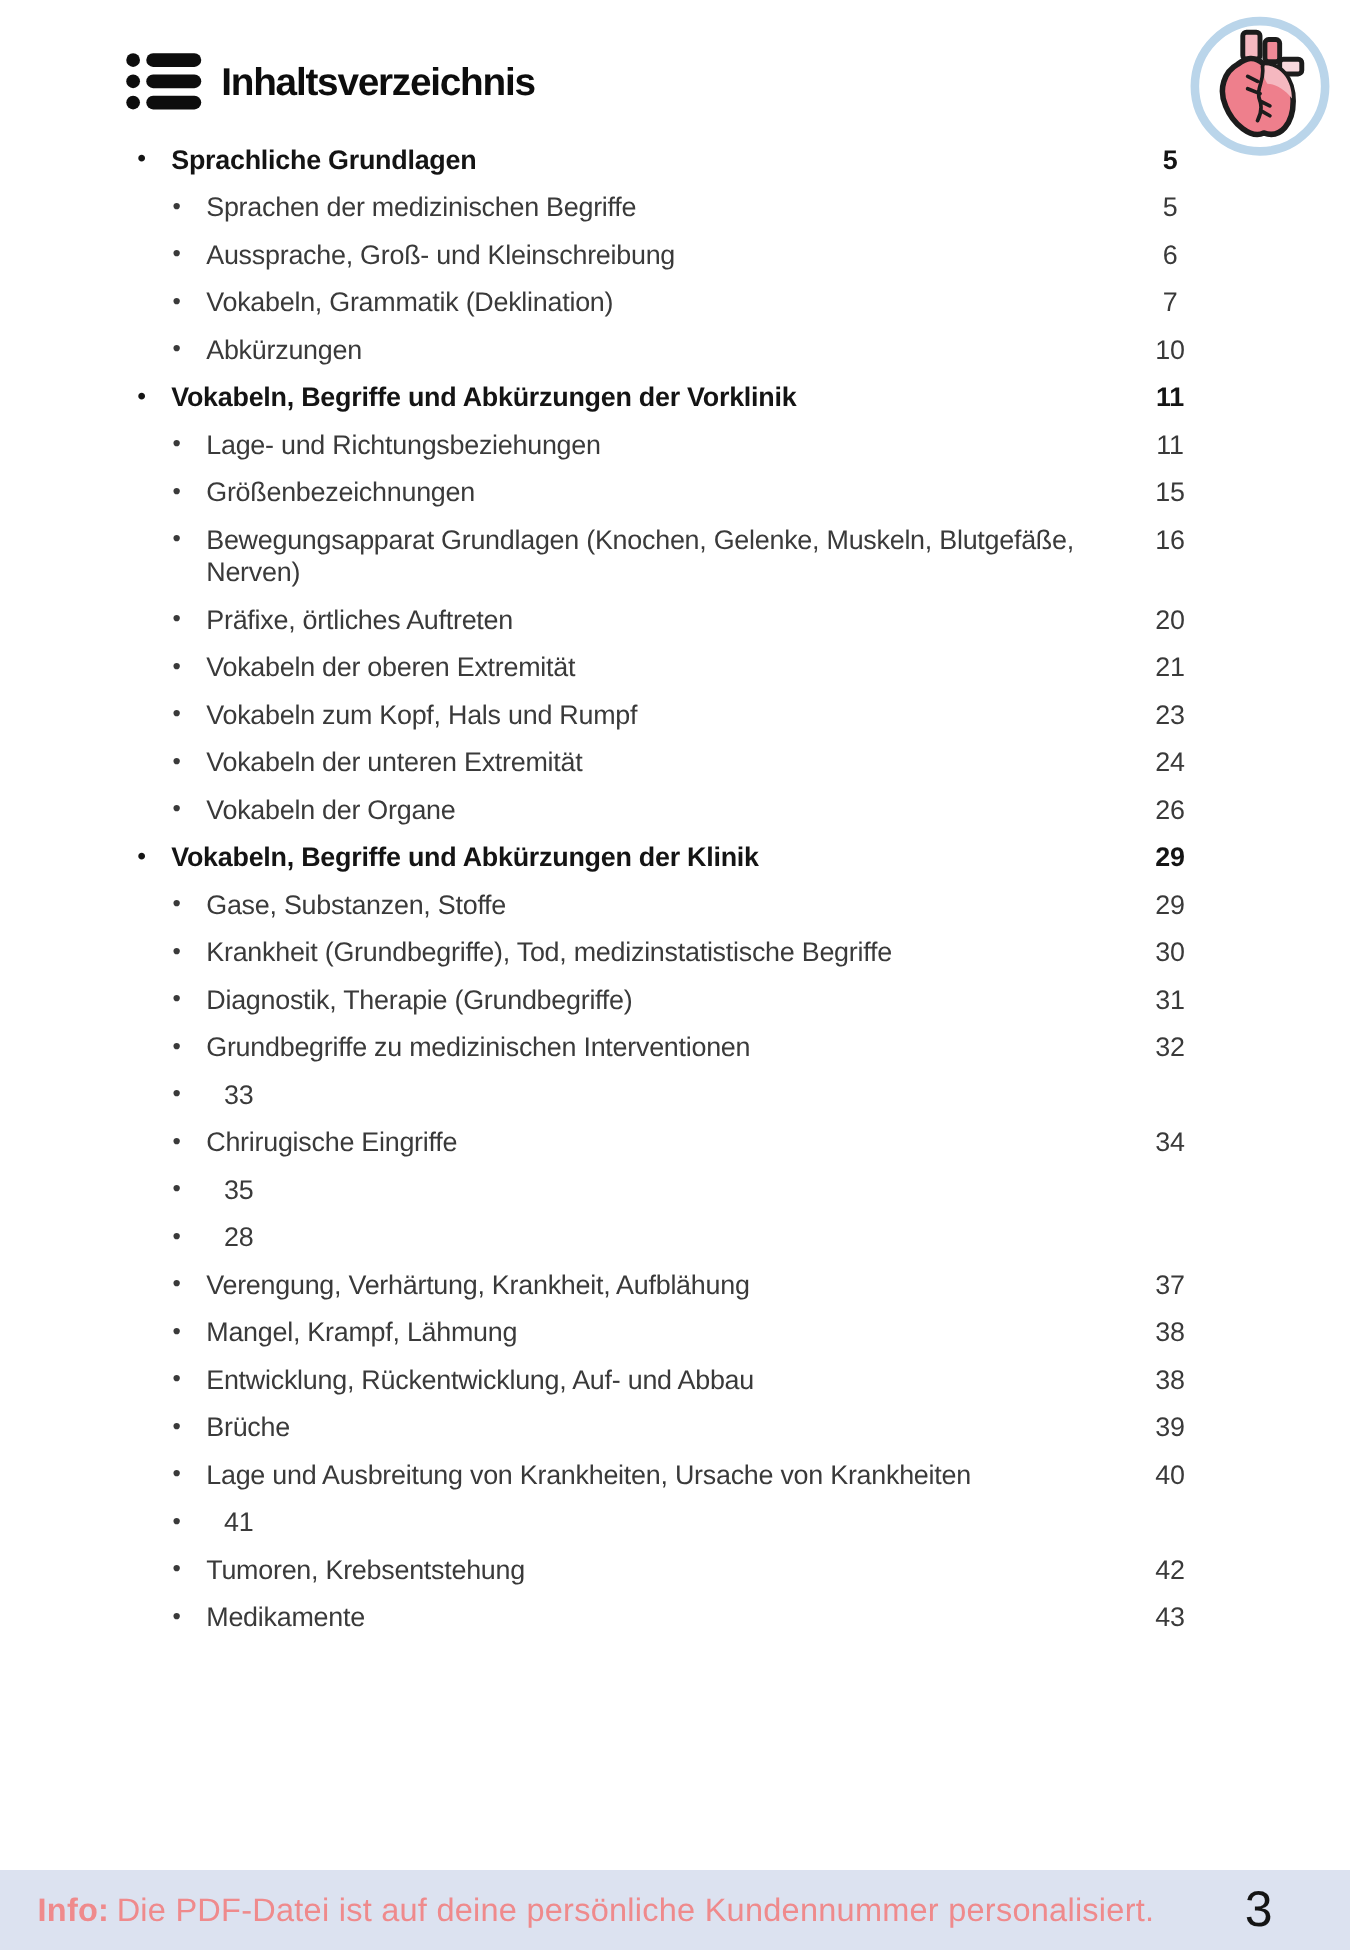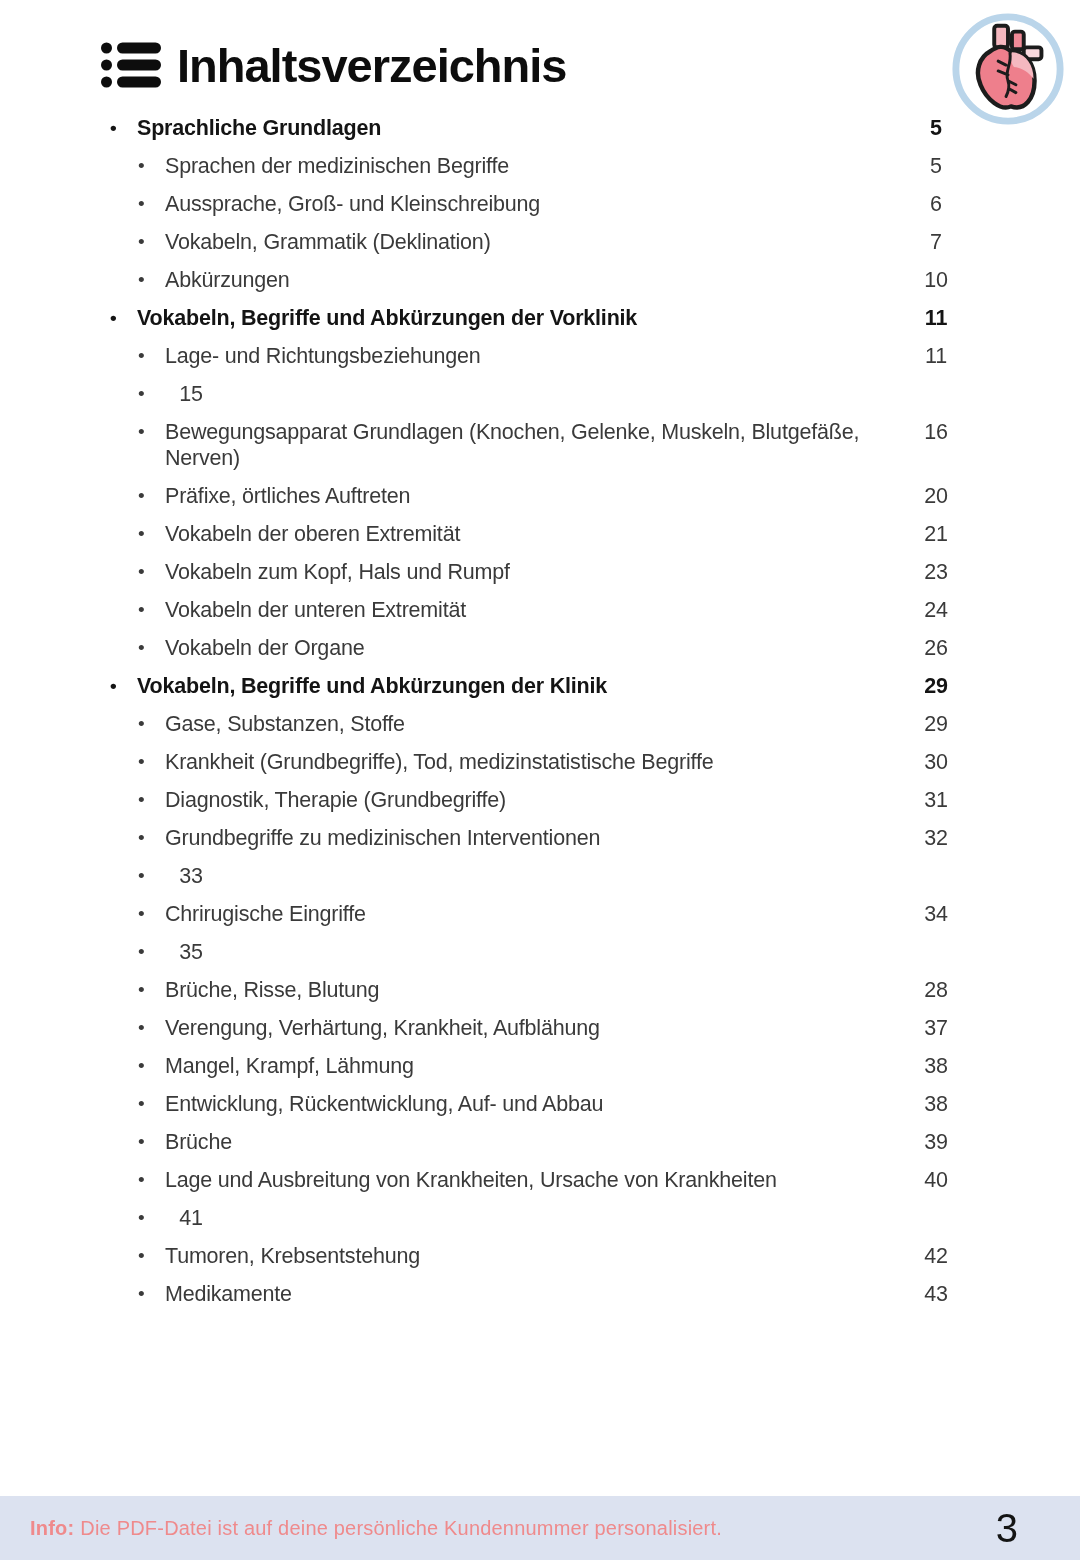--- a/index.html
+++ b/index.html
@@ -13,21 +13,21 @@
   }
 
   
   .doc-header{
     display:flex;align-items:center;gap:15px;
     margin:38px 0 0 100px;
   }
   .title-icon{flex:none;display:block;}
   .page-title{
     margin:0;
-    font-size:47px;
+    font-size:31px;
     font-weight:800;
     letter-spacing:-1px;
     color:#0d0d0d;
     line-height:1;
   }
 
   
   .logo{
     position:absolute;top:10px;right:13px;
     width:118px;height:118px;
@@ -55,21 +55,21 @@
   .num{flex:none;width:52px;text-align:center;}
 
   
   .footer{
     position:absolute;left:0;right:0;bottom:0;height:64px;
     background:#dce2f0;
     display:flex;align-items:center;
     padding:0 62px 0 30px;box-sizing:border-box;
   }
   .footer-info{
-    font-size:20px;color:#ef8a8c;letter-spacing:0.2px;
+    font-size:26px;color:#ef8a8c;letter-spacing:0.2px;
   }
   .footer-info b{font-weight:800;margin-right:6px;}
   .footer-page{
     margin-left:auto;
     font-size:40px;color:#141414;line-height:1;
   }
 </style>
 </head>
 <body>
 
@@ -134,20 +134,21 @@
         <span class="label">Vokabeln, Begriffe und Abkürzungen der Vorklinik</span>
         <span class="num">11</span>
       </div>
       <div class="toc-row lvl2">
         <span class="bullet">•</span>
         <span class="label">Lage- und Richtungsbeziehungen</span>
         <span class="num">11</span>
       </div>
       <div class="toc-row lvl2">
         <span class="bullet">•</span>
+        <span class="label">Größenbezeichnungen</span>
         <span class="num">15</span>
       </div>
       <div class="toc-row lvl2">
         <span class="bullet">•</span>
         <span class="label">Bewegungsapparat Grundlagen (Knochen, Gelenke, Muskeln, Blutgefäße, Nerven)</span>
         <span class="num">16</span>
       </div>
       <div class="toc-row lvl2">
         <span class="bullet">•</span>
         <span class="label">Präfixe, örtliches Auftreten</span>
@@ -206,21 +207,20 @@
         <span class="bullet">•</span>
         <span class="label">Chrirugische Eingriffe</span>
         <span class="num">34</span>
       </div>
       <div class="toc-row lvl2">
         <span class="bullet">•</span>
         <span class="num">35</span>
       </div>
       <div class="toc-row lvl2">
         <span class="bullet">•</span>
-        <span class="label">Brüche, Risse, Blutung</span>
         <span class="num">28</span>
       </div>
       <div class="toc-row lvl2">
         <span class="bullet">•</span>
         <span class="label">Verengung, Verhärtung, Krankheit, Aufblähung</span>
         <span class="num">37</span>
       </div>
       <div class="toc-row lvl2">
         <span class="bullet">•</span>
         <span class="label">Mangel, Krampf, Lähmung</span>

